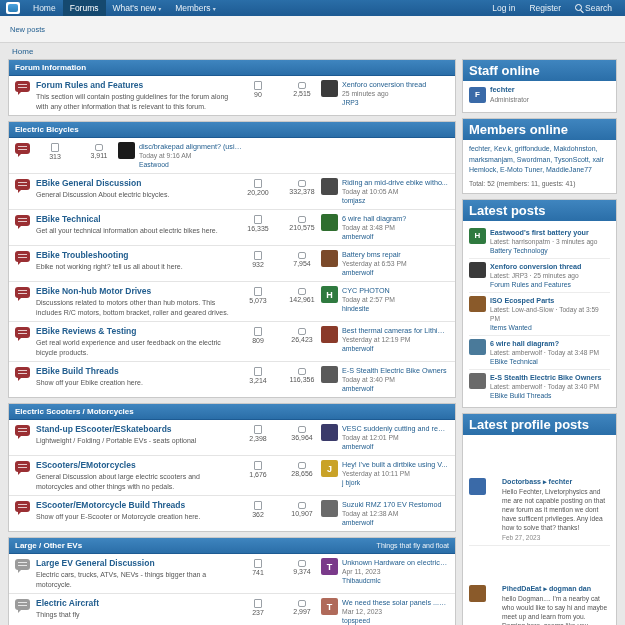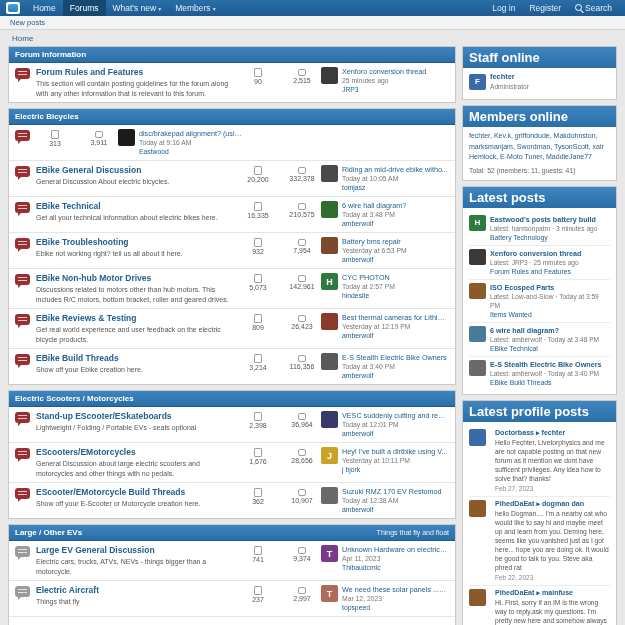--- a/index.html
+++ b/index.html
@@ -33,21 +33,21 @@
   }
   .nav-item {
     padding:0 7px; height:16px; line-height:16px;
     color:#e8f1f8; cursor:default; white-space:nowrap;
   }
   .nav-item.active { background:#15496f; color:#fff; }
   .nav-item .caret { font-size:6px; margin-left:2px; opacity:.8; }
   .nav-right { margin-left:auto; display:flex; align-items:center; }
   
   .subnav {
-    height:14px; background:#f3f3f3; border-bottom:1px solid #d4d4d4;
+    height:27px; background:#f3f3f3; border-bottom:1px solid #d4d4d4;
     display:flex; align-items:center; padding:0 10px; font-size:7.5px;
     color:#225e8f;
   }
   
   .breadcrumb {
     height:16px; display:flex; align-items:center;
     padding:0 12px; font-size:8px; color:#225e8f;
     background:#e8e8e8;
   }
   
@@ -125,21 +125,21 @@
   .mo-links { color:#225e8f; font-size:7px; line-height:10.5px;}
   .mo-total { color:#666; font-size:6.8px; margin-top:3px;}
 
   .post { display:flex; gap:4px; padding:3px 0; border-bottom:1px solid #ececec;}
   .post:last-child{border-bottom:none;}
   .post .av { width:16px;height:16px;font-size:8px;}
   .ptitle { color:#225e8f; font-size:7.2px; font-weight:bold; line-height:9px;}
   .pmeta { color:#777; font-size:6.6px; line-height:9px;}
   .pcat { color:#225e8f; font-size:6.8px; line-height:9px;}
 
-  .lpost { padding:3px 0; border-bottom:1px solid #ececec; display:flex; gap:9px;}
+  .lpost { padding:3px 0; border-bottom:1px solid #ececec; display:flex; gap:16px;margin-top:36px;}
   .lpost:last-child{border-bottom:none;}
   .lp-body { font-size:6.7px; color:#555; line-height:9px;}
   .lp-head { color:#225e8f; font-size:7.1px; font-weight:bold;}
   .lp-date { color:#888; font-size:6.5px; margin-top:1px;}
   .search-ic { display:inline-block; width:7px;height:7px;border:1px solid #fff;border-radius:50%;position:relative;margin-right:3px;}
   .search-ic:after{content:"";position:absolute;right:-3px;bottom:-2px;width:4px;height:1px;background:#fff;transform:rotate(45deg);}
 </style>
 </head>
 <body>
 
@@ -565,21 +565,21 @@
         <div class="mo-total">Total: 52 (members: 11, guests: 41)</div>
       </div>
     </div>
 
     <div class="swidget">
       <div class="shead">Latest posts</div>
       <div class="sbody">
           <div class="post">
             <div class="av" style="background:#2f7a3f">H</div>
             <div>
-              <div class="ptitle">Eastwood's posts battery build</div>
+              <div class="ptitle">Eastwood's first battery your</div>
               <div class="pmeta">Latest: harrisonpatm · 3 minutes ago</div>
               <div class="pcat">Battery Technology</div>
             </div>
           </div>
           <div class="post">
             <div class="av" style="background:#3a3a3a"></div>
             <div>
               <div class="ptitle">Xenforo conversion thread</div>
               <div class="pmeta">Latest: JRP3 · 25 minutes ago</div>
               <div class="pcat">Forum Rules and Features</div>

